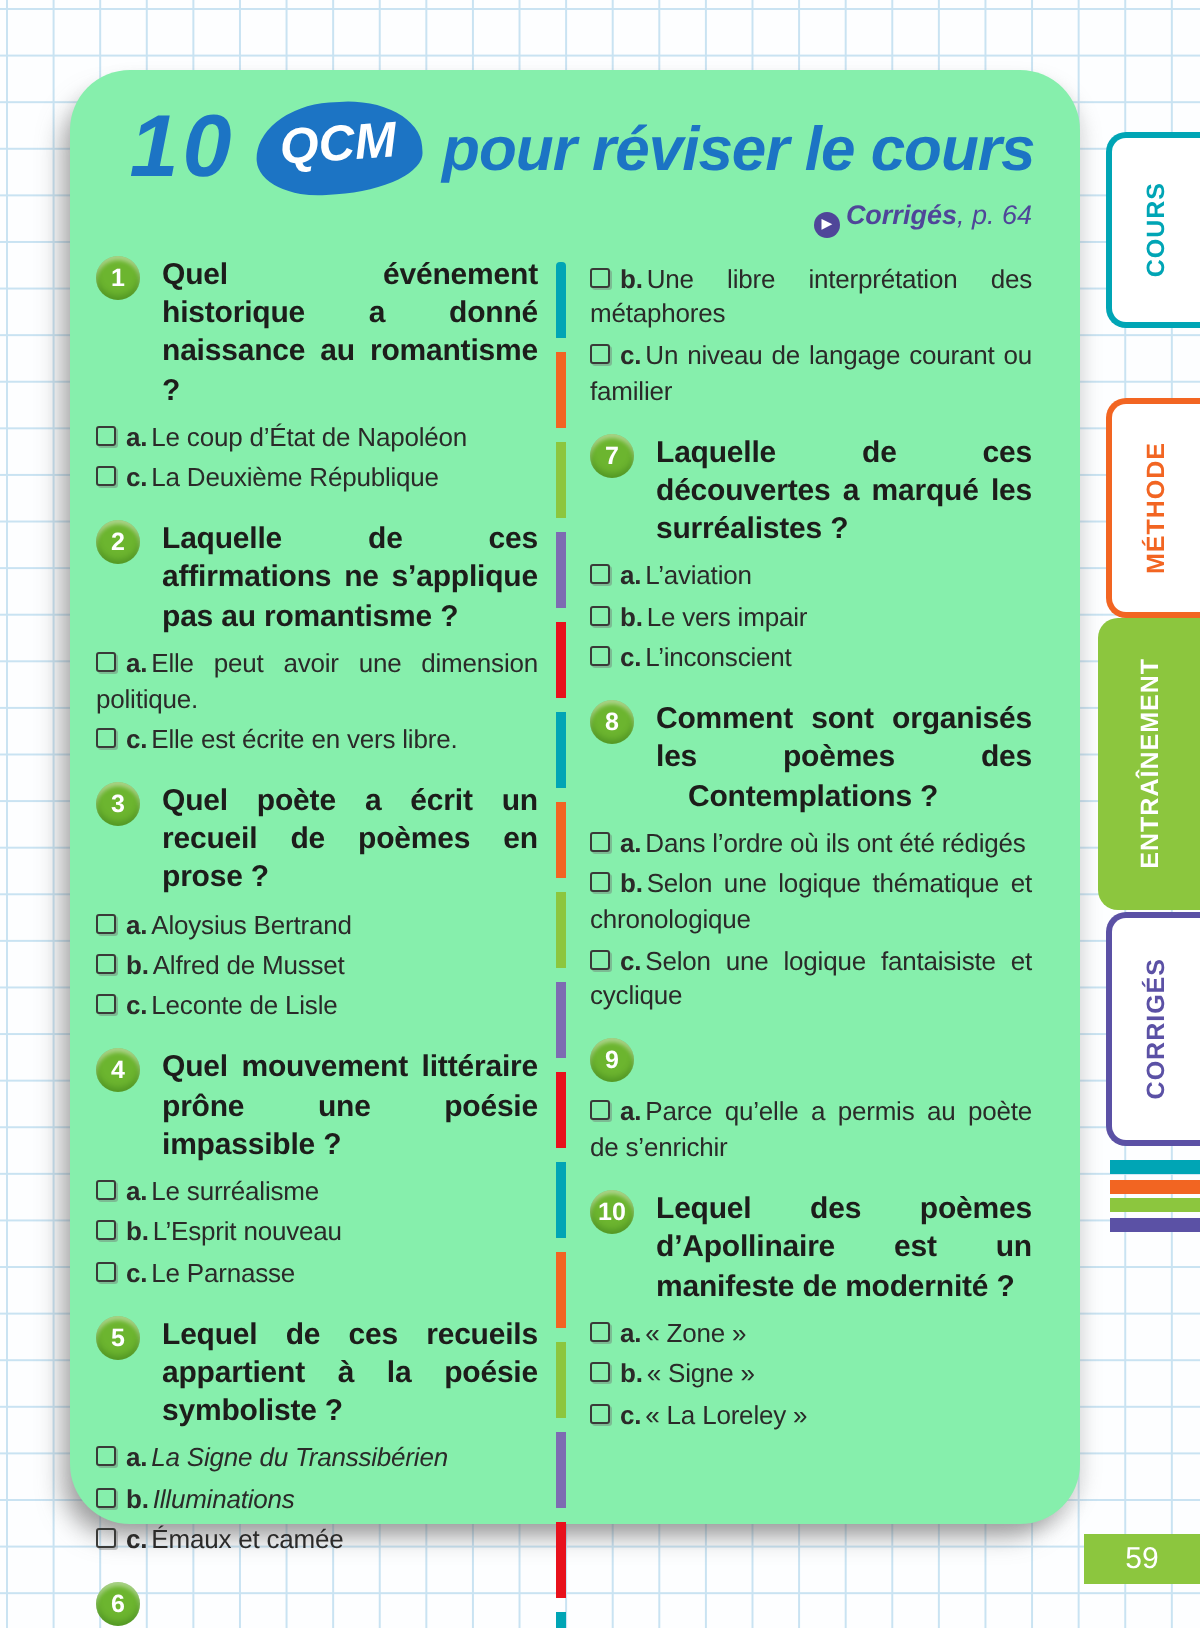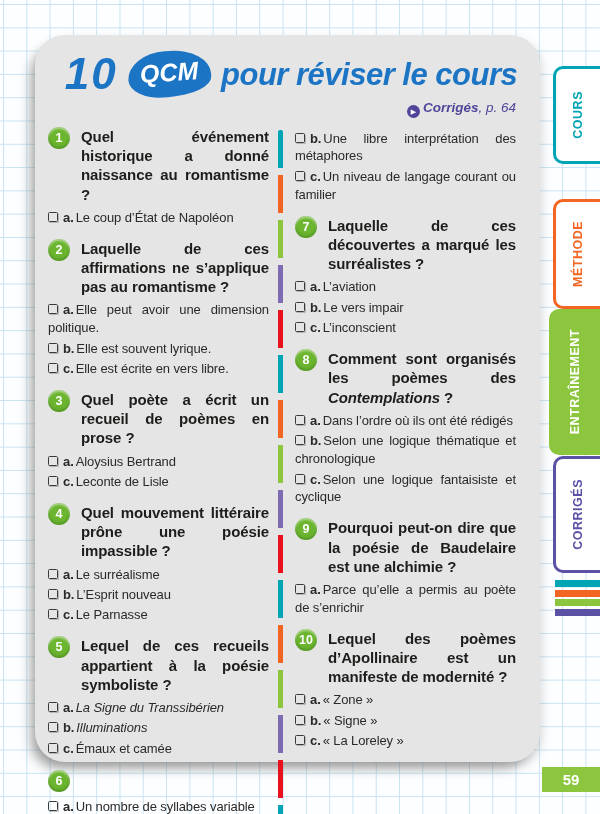--- a/index.html
+++ b/index.html
@@ -8,21 +8,21 @@
     font-family:"Liberation Sans",sans-serif;
     background-color:#fdfeff;
     background-image:
       linear-gradient(to right,#c9e3f2 1px,transparent 1px),
       linear-gradient(to bottom,#c9e3f2 1px,transparent 1px);
     background-size:23.3px 23.3px;
     background-position:3px 4px;
   }
   .card{
     position:absolute;left:35px;top:35px;width:505px;height:727px;
-    background:#e5e5e5;border-radius:30px;box-sizing:border-box;
+    background:#86efac;border-radius:30px;box-sizing:border-box;
     padding:14px 20px 0 13px;
     box-shadow:-7px 9px 12px -3px rgba(96,96,96,.55), 3px 4px 8px rgba(140,140,140,.25);
   }
   
   .title{display:flex;align-items:center;justify-content:center;gap:10px;color:#1c74c4;line-height:1;margin:2px 0 0 14px;}
   .t-count{font-size:44px;font-weight:bold;font-style:italic;letter-spacing:2px;}
   .t-badge{background:#1c74c4;color:#fff;font-weight:bold;font-style:italic;font-size:25px;
     padding:9px 13px 12px 12px;border-radius:49% 51% 57% 43% / 62% 58% 42% 45%;transform:rotate(-4deg);}
   .t-rest{font-size:31px;font-weight:bold;font-style:italic;letter-spacing:-0.5px;text-align:right;}
   
@@ -43,21 +43,21 @@
       #e8111c 180px,#e8111c 218px,transparent 218px,transparent 225px);}
   
   .qblock{margin-bottom:12px;}
   .q-head{position:relative;padding-left:33px;min-height:23px;margin-bottom:5px;}
   .q-num{position:absolute;left:0;top:0;width:22px;height:22px;border-radius:50%;
     background:#6cb52f;color:#fff;font-weight:bold;font-size:12.5px;
     display:flex;align-items:center;justify-content:center;
     box-shadow:inset 0 -2px 3px rgba(0,60,0,.25), inset 0 2px 2px rgba(255,255,255,.45);}
   .q-title{display:block;font-weight:bold;font-size:15px;line-height:1.28;color:#1d1d1b;
     text-align:justify;letter-spacing:-0.1px;}
-  .it{font-style:italic;}
+  .it{margin-left:16px;}
   .opt{font-size:13px;line-height:1.38;color:#2b2a29;margin:2.5px 0;text-align:justify;letter-spacing:-0.1px;}
   .cb{display:inline-block;width:8px;height:8px;border:1.4px solid #3a3a38;border-radius:1.5px;
     margin-right:5px;box-shadow:1px 1px 0 rgba(110,110,110,.4);}
   .letter{font-weight:bold;margin-right:2px;}
   .opt-text[data-style="italic"]{font-style:italic;}
   
   .tab{position:absolute;left:553px;width:47px;background:#fff;box-sizing:border-box;
     border:3px solid;border-right:none;border-radius:10px 0 0 10px;
     display:flex;align-items:center;justify-content:center;}
   .tab-label{writing-mode:vertical-rl;transform:rotate(180deg);font-weight:bold;font-size:12.5px;letter-spacing:.5px;}
@@ -65,21 +65,21 @@
   .tab-methode{top:199px;height:110px;border-color:#f26522;color:#f26522;}
   .tab-entrainement{top:309px;height:146px;background:#8cc63e;border:none;color:#fff;left:549px;width:51px;}
   .tab-corriges{top:456px;height:117px;border-color:#5b51a5;color:#5b51a5;}
   .mini-bars{position:absolute;left:555px;top:580px;width:45px;}
   .mini-bars div{height:7px;margin-bottom:2.5px;}
   .bar-teal{background:#00a5b5;}
   .bar-orange{background:#f26522;}
   .bar-green{background:#8cc63e;}
   .bar-purple{background:#5b51a5;}
   .page-num{position:absolute;left:542px;top:767px;width:58px;height:25px;background:#8cc63e;
-    color:#fff;font-weight:bold;font-size:15px;display:flex;align-items:center;justify-content:center;}
+    color:#fff;font-weight:normal;font-size:15px;display:flex;align-items:center;justify-content:center;}
 </style>
 </head>
 <body>
 
 <div class="card">
 
   <div class="title">
     <span class="t-count">10</span>
     <span class="t-badge">QCM</span>
     <span class="t-rest">pour réviser le cours</span>
@@ -92,38 +92,39 @@
   <div class="cols">
 
     <div class="col">
 
       <div class="qblock">
         <div class="q-head">
           <span class="q-num">1</span>
           <span class="q-title">Quel événement historique a donné naissance au romantisme ?</span>
         </div>
         <div class="opt"><span class="cb"></span><span class="letter">a.</span><span class="opt-text">Le coup d’État de Napoléon</span></div>
+        <div class="opt"><span class="cb"></span><span class="letter">c.</span><span class="opt-text">La Deuxième République</span></div>
       </div>
 
       <div class="qblock">
         <div class="q-head">
           <span class="q-num">2</span>
           <span class="q-title">Laquelle de ces affirmations ne s’applique pas au romantisme ?</span>
         </div>
         <div class="opt"><span class="cb"></span><span class="letter">a.</span><span class="opt-text">Elle peut avoir une dimension politique.</span></div>
-        <div class="opt"><span class="cb"></span><span class="letter">b.</span><span class="opt-text">Elle est souvent lyrique.</span></div>
         <div class="opt"><span class="cb"></span><span class="letter">c.</span><span class="opt-text">Elle est écrite en vers libre.</span></div>
       </div>
 
       <div class="qblock">
         <div class="q-head">
           <span class="q-num">3</span>
           <span class="q-title">Quel poète a écrit un recueil de poèmes en prose ?</span>
         </div>
         <div class="opt"><span class="cb"></span><span class="letter">a.</span><span class="opt-text">Aloysius Bertrand</span></div>
+        <div class="opt"><span class="cb"></span><span class="letter">b.</span><span class="opt-text">Alfred de Musset</span></div>
         <div class="opt"><span class="cb"></span><span class="letter">c.</span><span class="opt-text">Leconte de Lisle</span></div>
       </div>
 
       <div class="qblock">
         <div class="q-head">
           <span class="q-num">4</span>
           <span class="q-title">Quel mouvement littéraire prône une poésie impassible ?</span>
         </div>
         <div class="opt"><span class="cb"></span><span class="letter">a.</span><span class="opt-text">Le surréalisme</span></div>
         <div class="opt"><span class="cb"></span><span class="letter">b.</span><span class="opt-text">L’Esprit nouveau</span></div>
@@ -174,21 +175,20 @@
           <span class="q-title"><span>Comment sont organisés les poèmes des </span><span class="it">Contemplations</span><span> ?</span></span>
         </div>
         <div class="opt"><span class="cb"></span><span class="letter">a.</span><span class="opt-text">Dans l’ordre où ils ont été rédigés</span></div>
         <div class="opt"><span class="cb"></span><span class="letter">b.</span><span class="opt-text">Selon une logique thématique et chronologique</span></div>
         <div class="opt"><span class="cb"></span><span class="letter">c.</span><span class="opt-text">Selon une logique fantaisiste et cyclique</span></div>
       </div>
 
       <div class="qblock">
         <div class="q-head">
           <span class="q-num">9</span>
-          <span class="q-title">Pourquoi peut-on dire que la poésie de Baudelaire est une alchimie ?</span>
         </div>
         <div class="opt"><span class="cb"></span><span class="letter">a.</span><span class="opt-text">Parce qu’elle a permis au poète de s’enrichir</span></div>
       </div>
 
       <div class="qblock">
         <div class="q-head">
           <span class="q-num">10</span>
           <span class="q-title">Lequel des poèmes d’Apollinaire est un manifeste de modernité ?</span>
         </div>
         <div class="opt"><span class="cb"></span><span class="letter">a.</span><span class="opt-text">« Zone »</span></div>

